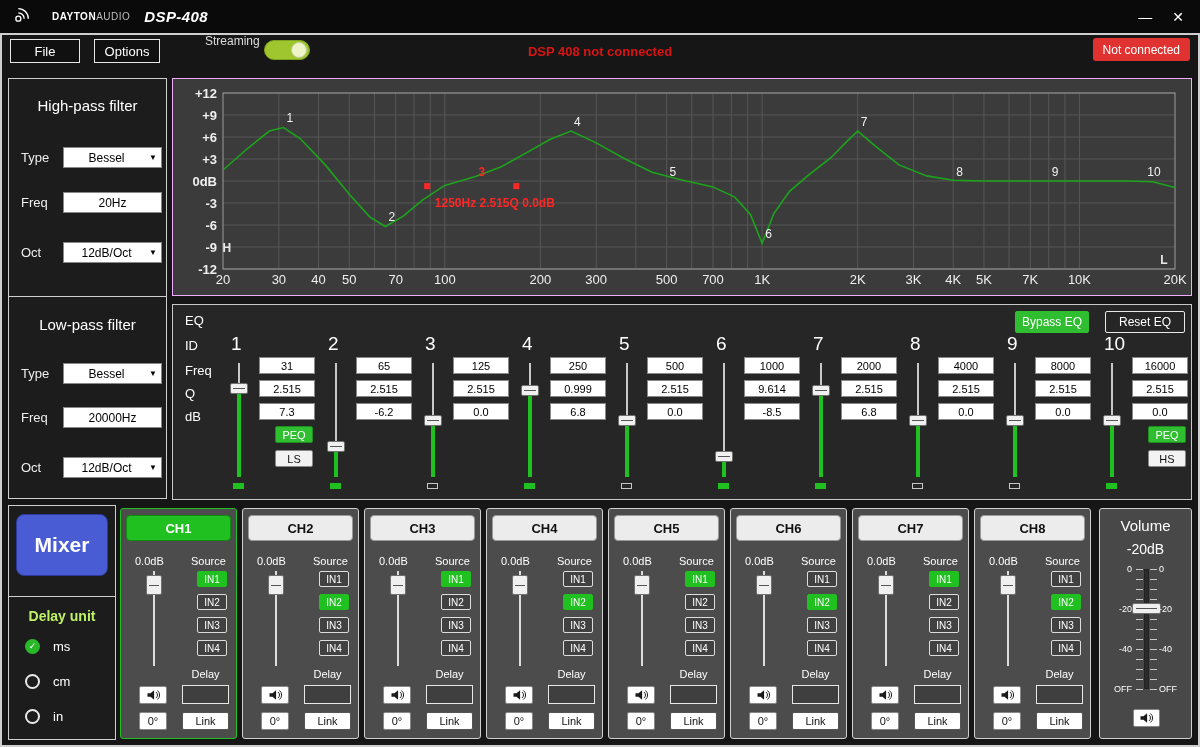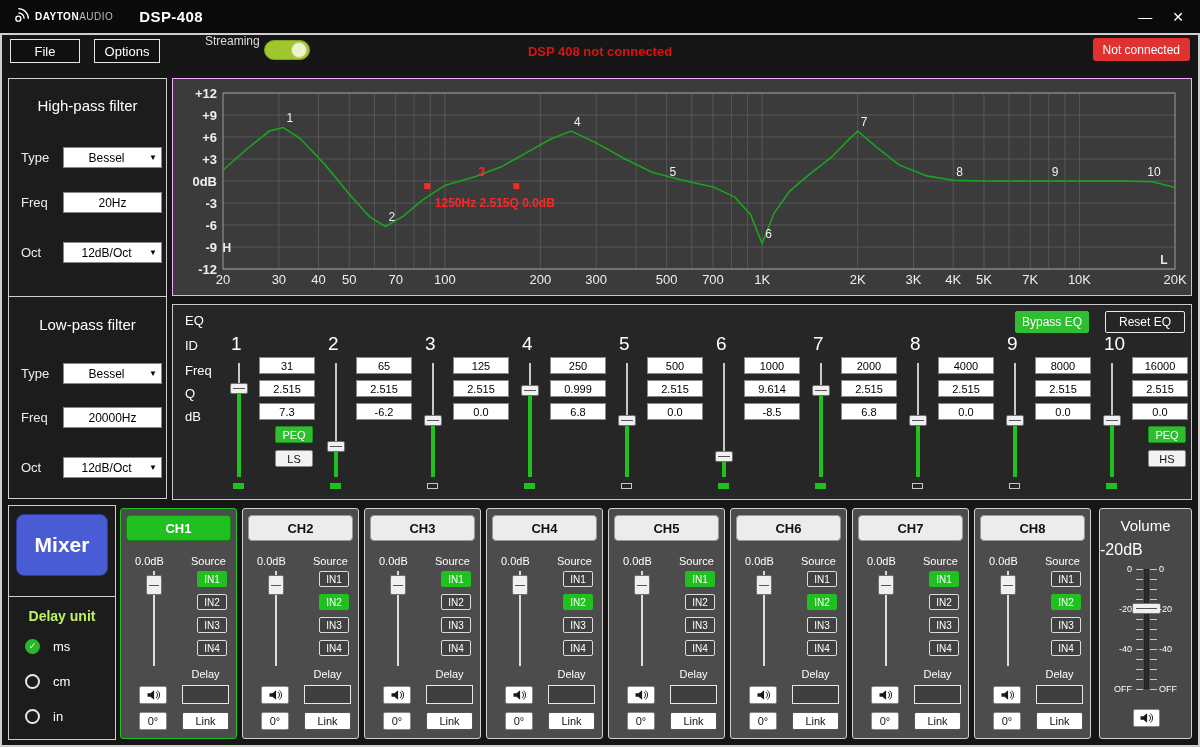--- a/index.html
+++ b/index.html
@@ -2,25 +2,25 @@
 <html><head>
 <meta charset="utf-8">
 <style>
   *{margin:0;padding:0;box-sizing:border-box;font-family:"Liberation Sans",sans-serif;}
   html,body{width:1200px;height:747px;background:#000;}
   .app{position:relative;width:1200px;height:747px;background:#161616;overflow:hidden;}
   .frame{position:absolute;left:0;right:0;top:33px;bottom:0;border:2px solid #cfcfcf;pointer-events:none;}
 
   
   .titlebar{position:absolute;left:0;top:0;width:100%;height:33px;background:#0a0a0a;display:flex;align-items:center;}
-  .brand{display:flex;align-items:center;gap:5px;margin-left:10px;}
+  .brand{display:flex;align-items:center;gap:22px;margin-left:10px;}
   .brand-text{font-size:10px;letter-spacing:.5px;color:#fff;line-height:10px;}
   .brand-text .b{font-weight:700;}
   .brand-text .l{color:#bdbdbd;}
-  .app-title{color:#fff;font-size:15px;font-weight:700;margin-left:26px;letter-spacing:.4px;}
+  .app-title{color:#fff;font-size:15px;font-weight:700;margin-left:14px;letter-spacing:.4px;font-style:italic;}
   .win-btns{margin-left:auto;display:flex;align-items:center;gap:20px;margin-right:16px;}
   .win-btn{color:#fff;font-size:14px;cursor:default;line-height:14px;}
 
   
   .menu-btn{position:absolute;height:24px;background:#101010;border:1px solid #e6e6e6;color:#fff;font-size:13px;display:flex;align-items:center;justify-content:center;}
   #file-btn{left:10px;top:39px;width:70px;}
   #options-btn{left:94px;top:39px;width:66px;}
   .streaming-label{position:absolute;left:205px;top:34px;color:#ddd;font-size:12px;}
   .toggle{position:absolute;left:264px;top:40px;width:46px;height:20px;border-radius:10px;background:#555;border:1px solid #777;}
   .toggle.on{background:#9fc52f;border-color:#7fa31f;}
@@ -94,21 +94,21 @@
   .in-btn.active{background:#1fc01f;border-color:#1fc01f;color:#fff;}
   .strip-delaylab{position:absolute;left:61px;top:159px;width:47px;text-align:center;color:#fff;font-size:11px;}
   .spk-btn{position:absolute;left:18px;top:177px;width:28px;height:18px;background:#fff;border:1px solid #888;border-radius:2px;display:flex;align-items:center;justify-content:center;}
   .delay-box{position:absolute;left:61px;top:176px;width:47px;height:19px;background:#3f3f3f;border:1px solid #e8e8e8;color:#fff;font-size:11px;text-align:center;}
   .deg-btn{position:absolute;left:18px;top:203px;width:28px;height:18px;background:#fff;border:1px solid #888;color:#111;font-size:11px;display:flex;align-items:center;justify-content:center;border-radius:2px;}
   .link-btn{position:absolute;left:61px;top:203px;width:47px;height:18px;background:#fff;border:1px solid #555;color:#111;font-size:11px;display:flex;align-items:center;justify-content:center;border-radius:2px;}
 
   
   .vol-panel{position:absolute;left:1099px;top:508px;width:93px;height:231px;background:#484848;border:1px solid #d0d0d0;border-radius:3px;}
   .vol-title{position:absolute;left:0;top:8px;width:100%;text-align:center;color:#fff;font-size:15px;}
-  .vol-value{position:absolute;left:0;top:32px;width:100%;color:#fff;font-size:16px;}
+  .vol-value{position:absolute;left:0;top:32px;width:100%;text-align:center;color:#fff;font-size:14px;}
   #vol-scale{position:absolute;left:0;top:55px;width:100%;height:132px;}
   .vol-track{position:absolute;left:44px;top:5px;width:5px;height:120px;background:#2b2b2b;border:1px solid #222;}
   .vol-ticks{position:absolute;top:5px;width:7px;height:121px;background:repeating-linear-gradient(to bottom,#c8c8c8 0 1px,transparent 1px 10px);}
   .vt-l{left:36px;}.vt-r{left:50px;}
   .vol-label{position:absolute;color:#fff;font-size:9px;width:22px;}
   .vol-label.left{right:59px;text-align:right;}
   .vol-label.right{left:59px;text-align:left;}
   #vol-handle{position:absolute;left:32px;width:29px;height:11px;background:#f0f0f0;border:1px solid #707070;border-radius:2px;}
   #vol-handle::after{content:"";position:absolute;left:3px;right:3px;top:4px;height:1px;background:#555;}
   .vol-spk{position:absolute;left:33px;top:200px;width:27px;height:18px;background:#fff;border:1px solid #888;border-radius:2px;display:flex;align-items:center;justify-content:center;}

